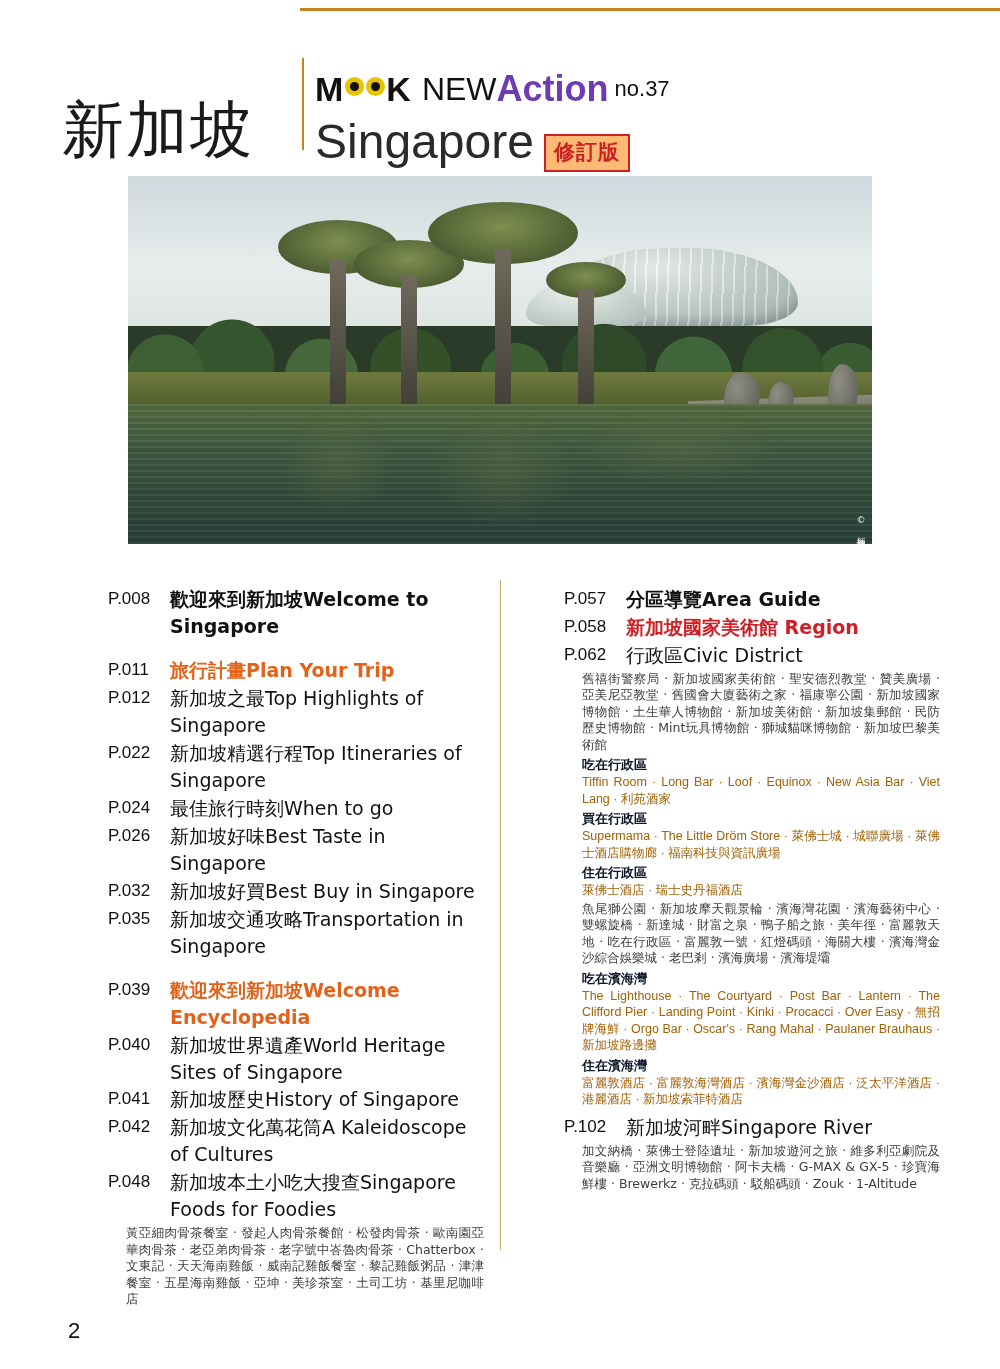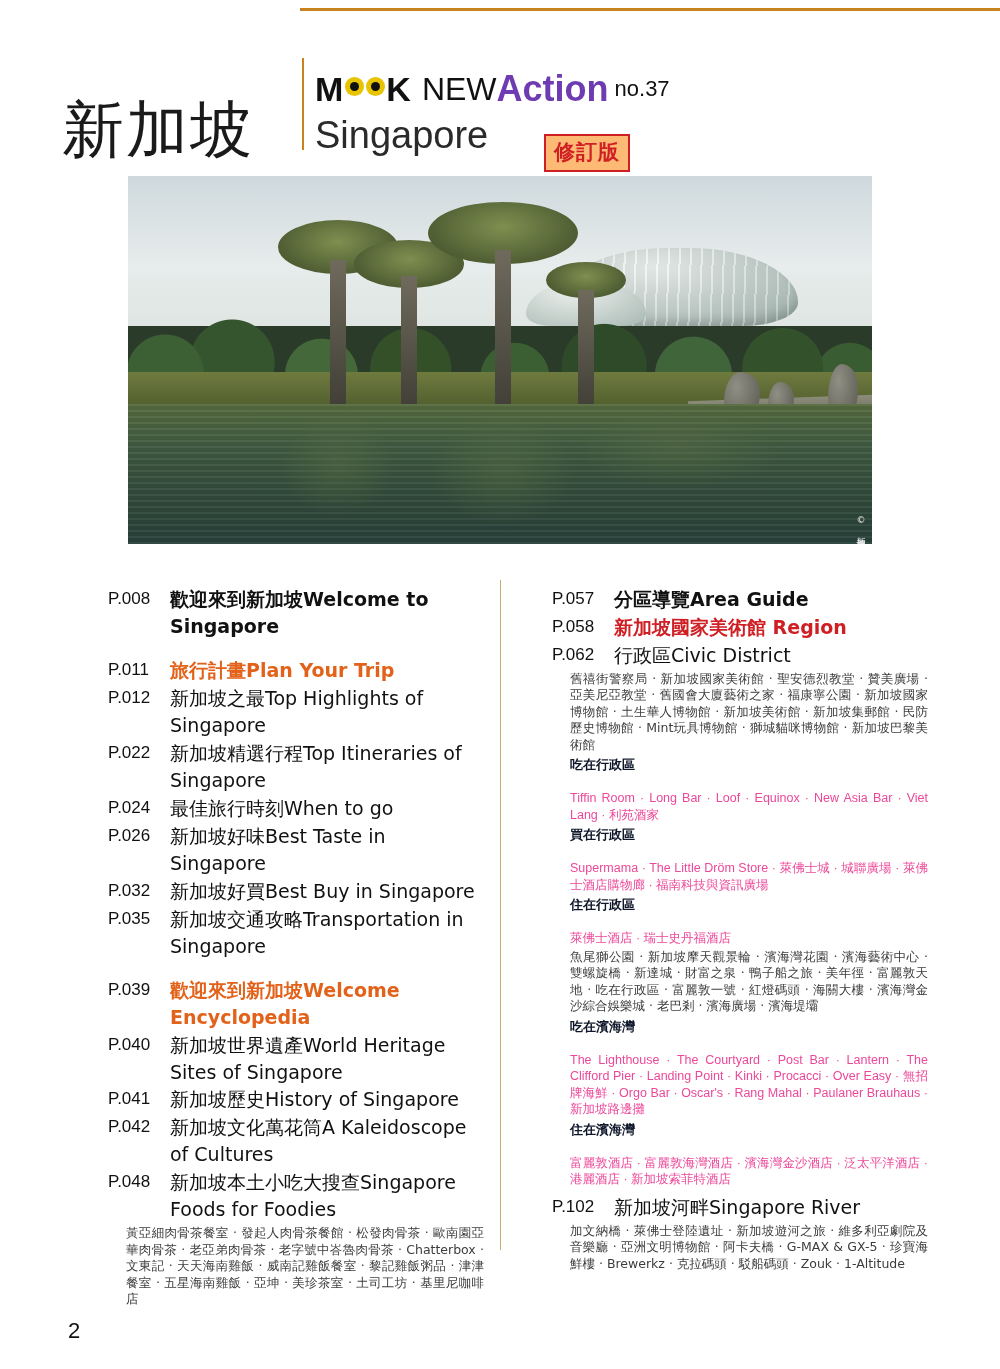--- a/index.html
+++ b/index.html
@@ -23,21 +23,21 @@
   .cn-title{
     position:absolute;left:0;top:26px;
     font-family:"DejaVu Sans","Liberation Sans",sans-serif;
     font-size:62px;font-weight:400;letter-spacing:2px;color:#1a1a1a;margin-top:24px;
   }
   .divider-v{
     position:absolute;left:240px;top:20px;width:2px;height:92px;background:#c8821e;
   }
   .en-title{
     position:absolute;left:253px;top:76px;
-    font-size:38px;font-weight:300;color:#2a2a2a;
+    font-size:48px;font-weight:300;color:#2a2a2a;
     font-family:"Liberation Sans",sans-serif;
   }
   .mook-block{position:absolute;left:253px;top:30px;height:42px;white-space:nowrap;}
   .mook{
     font-size:34px;font-weight:bold;letter-spacing:1px;color:#111;
     font-family:"Liberation Sans",sans-serif;vertical-align:middle;
   }
   .mook-dot{
     display:inline-block;width:19px;height:19px;border-radius:50%;
     background:#e8c400;margin:0 1px;vertical-align:middle;position:relative;top:-3px;
@@ -130,21 +130,21 @@
     border-radius:46% 54% 42% 58% / 60% 40% 60% 40%;
   }
   .photo-credit{
     position:absolute;right:6px;bottom:8px;
     writing-mode:vertical-rl;
     font-size:9px;color:#e9e9e9;letter-spacing:1px;line-height:11px;
     font-family:"DejaVu Sans",sans-serif;
   }
   
   .col-left{position:absolute;left:64px;top:586px;width:420px;}
-  .col-right{position:absolute;left:508px;top:586px;width:420px;}
+  .col-right{position:absolute;left:520px;top:586px;width:420px;}
   .col-divider{position:absolute;left:500px;top:580px;width:1px;height:670px;background:#c9a96b;}
   .toc-row{display:flex;margin-bottom:1px;line-height:1.42;margin-left:44px;}
   .pg{
     width:62px;flex:0 0 62px;font-size:17px;color:#111;
     font-family:"Liberation Sans",sans-serif;letter-spacing:0px;padding-top:1px;
   }
   .ttl{font-size:19px;color:#111;}
   .ttl.cjk{font-family:"DejaVu Sans","Liberation Sans",sans-serif;}
   .head-row .ttl{font-weight:bold;}
   .orange .ttl{color:#e2621a;font-weight:bold;}
@@ -153,21 +153,21 @@
   .sub{
     font-size:12.5px;line-height:16.5px;color:#3c3c3c;
     margin-left:62px;margin-top:2px;margin-bottom:2px;
     font-family:"DejaVu Sans","Liberation Sans",sans-serif;
     text-align:justify;
   }
   .sub-head{
     font-size:13px;font-weight:bold;color:#0f172a;margin-left:62px;margin-top:3px;
     font-family:"DejaVu Sans","Liberation Sans",sans-serif;
   }
-  .mini-list{font-size:12.5px;line-height:16.5px;color:#ec4899;margin-left:62px;text-align:justify;margin-top:16px;}
+  .mini-list{font-size:12.5px;line-height:16.5px;color:#a16207;margin-left:62px;text-align:justify;}
   .page-num{
     position:absolute;left:68px;top:1318px;font-size:22px;color:#111;
     font-family:"Liberation Sans",sans-serif;
   }
 </style>
 </head>
 <body>
 
 <div class="top-rule">
   <div class="top-rule-inner"></div>

